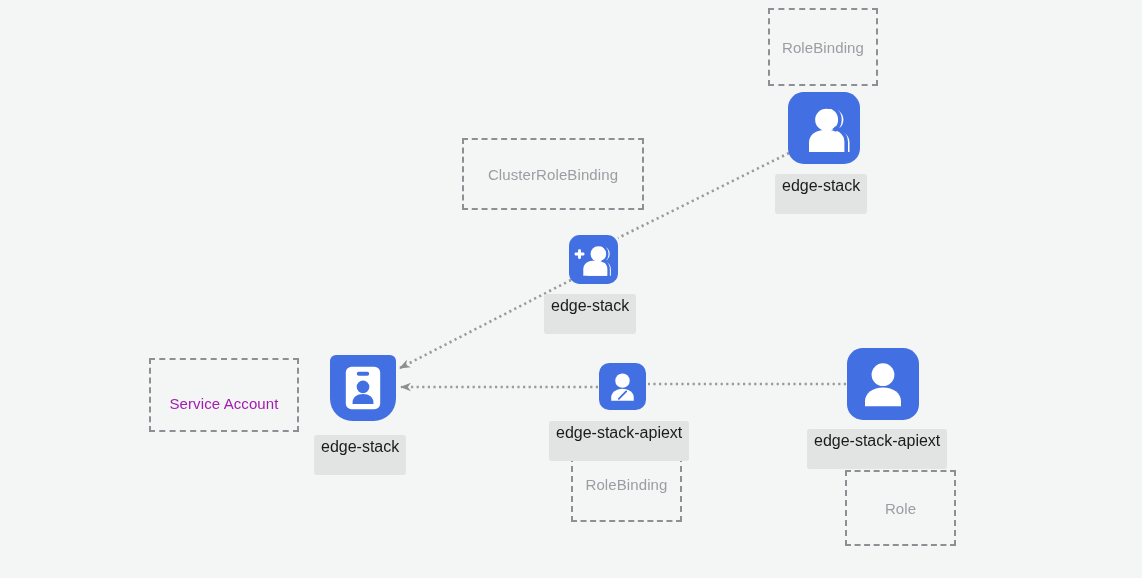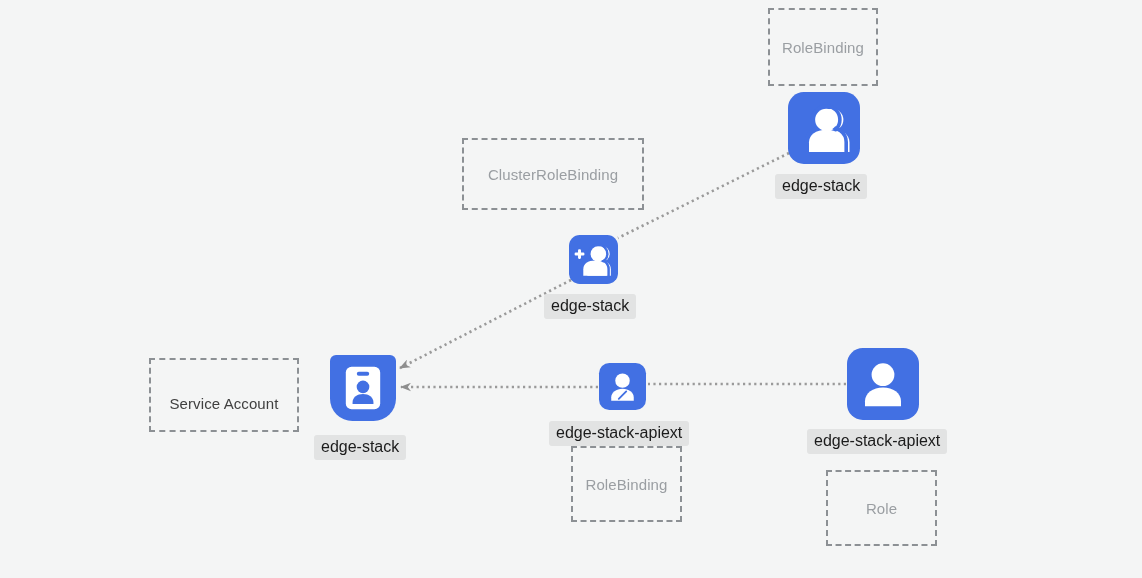--- a/index.html
+++ b/index.html
@@ -73,21 +73,21 @@
     width: 100%;
     height: 100%;
   }
 
   .node-label {
     position: absolute;
     background: #e2e3e3;
     color: #1b1b1b;
     font-size: 16px;
     font-family: "Liberation Sans", sans-serif;
-    padding: 3px 7px 4px 7px;
+    padding: 3px 7px 19px 7px;
     border-radius: 3px;
     white-space: nowrap;
     line-height: 1.15;
   }
 </style>
 </head>
 <body>
 
 <div id="canvas">
 
@@ -106,26 +106,26 @@
   </svg>
 
   <div id="kind-boxes-layer">
       <div class="kind-box" style="left: 768px; top: 8px; width: 110px; height: 78px; border-color: rgb(140, 144, 148);">
         <span class="kind-box-label" style="color: rgb(154, 158, 162);">RoleBinding</span>
       </div>
       <div class="kind-box" style="left: 462px; top: 138px; width: 182px; height: 72px; border-color: rgb(140, 144, 148);">
         <span class="kind-box-label" style="color: rgb(154, 158, 162); text-align: right;">ClusterRoleBinding</span>
       </div>
       <div class="kind-box" style="left: 149px; top: 358px; width: 150px; height: 74px; border-color: rgb(140, 144, 148);">
-        <span class="kind-box-label" style="color: #404040; margin-top: 16px;">Service Account</span>
+        <span class="kind-box-label" style="color: #a21caf; margin-top: 16px;">Service Account</span>
       </div>
       <div class="kind-box" style="left: 571px; top: 446px; width: 111px; height: 76px; border-color: rgb(140, 144, 148);">
         <span class="kind-box-label" style="color: rgb(154, 158, 162);">RoleBinding</span>
       </div>
-      <div class="kind-box" style="left: 826px; top: 470px; width: 111px; height: 76px; border-color: rgb(140, 144, 148);">
+      <div class="kind-box" style="left: 845px; top: 470px; width: 111px; height: 76px; border-color: rgb(140, 144, 148);">
         <span class="kind-box-label" style="color: rgb(154, 158, 162);">Role</span>
       </div>
     </div>
 
   <div id="nodes-layer">
       <div class="node">
         <div class="node-icon rounded" style="left: 788px; top: 92px; width: 72px; height: 72px; background: rgb(66, 112, 227); position: absolute;">
           <svg viewBox="0 0 48 48">
             <circle cx="29.5" cy="18.5" r="7.4" fill="#ffffff"></circle>
             <path d="M18 40 v-6.5 c0-5 4.6-8.4 11.5-8.4 s11.5 3.4 11.5 8.4 V40 Z" fill="#ffffff"></path>

